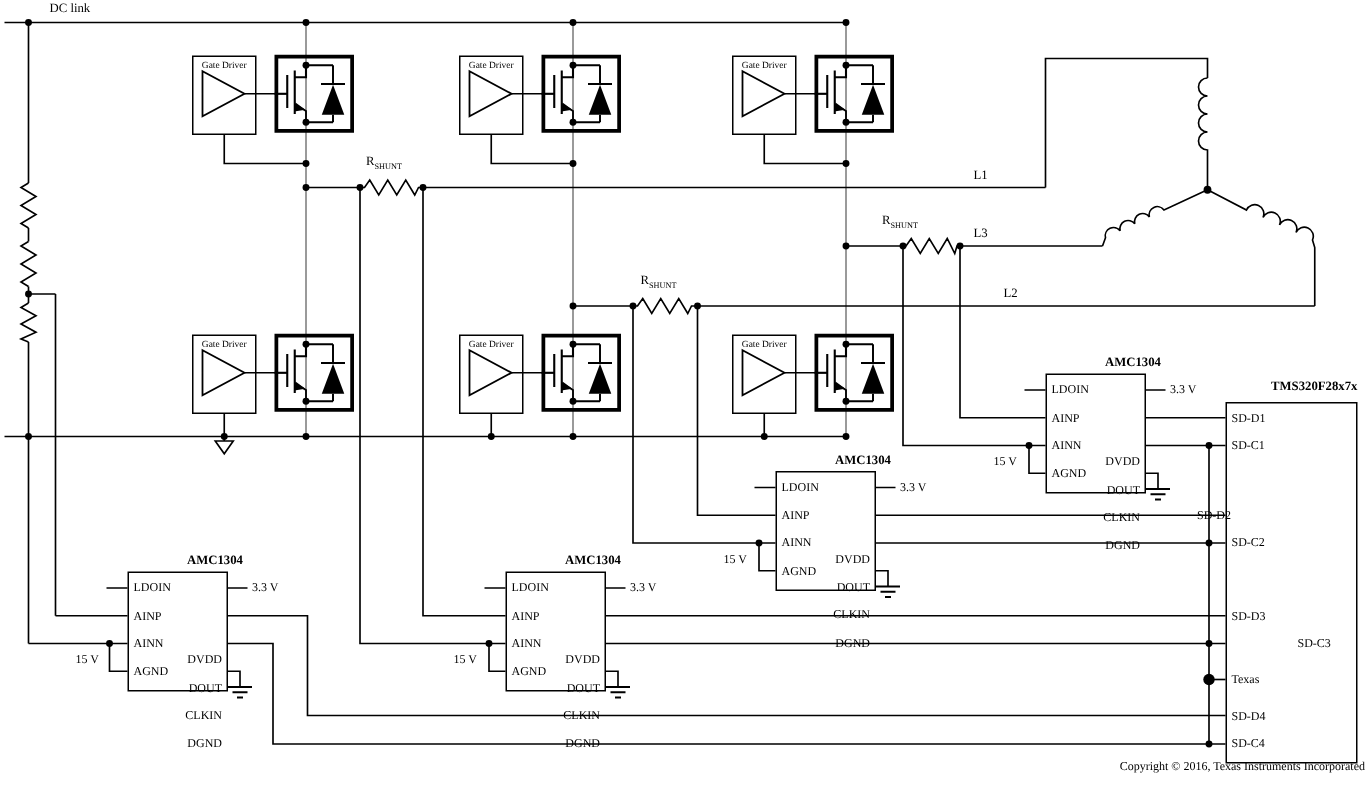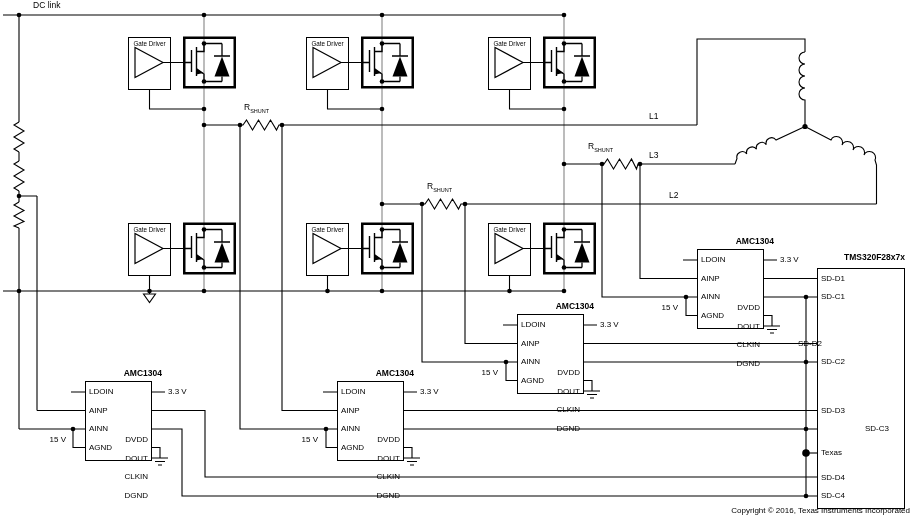--- a/index.html
+++ b/index.html
@@ -1,17 +1,17 @@
 <!DOCTYPE html>
 <html><head>
 <meta charset="utf-8">
 <style>
   html,body{margin:0;padding:0;background:#fff;}
   #canvas{position:relative;width:914px;height:524px;background:#fff;overflow:hidden;
-          font-family:Liberation Sans, sans-serif;color:#000;}
+          font-family:Liberation Serif, serif;color:#000;}
   #wires{position:absolute;left:0;top:0;}
   .lbl{position:absolute;font-size:8.5px;line-height:10px;white-space:nowrap;}
   .pin{position:absolute;font-size:8px;line-height:10px;height:10px;white-space:nowrap;}
   .title{position:absolute;font-size:8.5px;font-weight:bold;text-align:right;white-space:nowrap;}
   .box{position:absolute;border:1.2px solid #000;background:transparent;box-sizing:border-box;}
   .gdbox{position:absolute;border:1.6px solid #000;box-sizing:border-box;}
   .gdlbl{position:absolute;width:100%;top:2px;text-align:center;font-size:6.3px;white-space:nowrap;}
   .supply{position:absolute;font-size:8px;line-height:10px;height:10px;white-space:nowrap;}
   .right-al{text-align:right;margin-top:48px;}
   sub{font-size:5.5px;}

